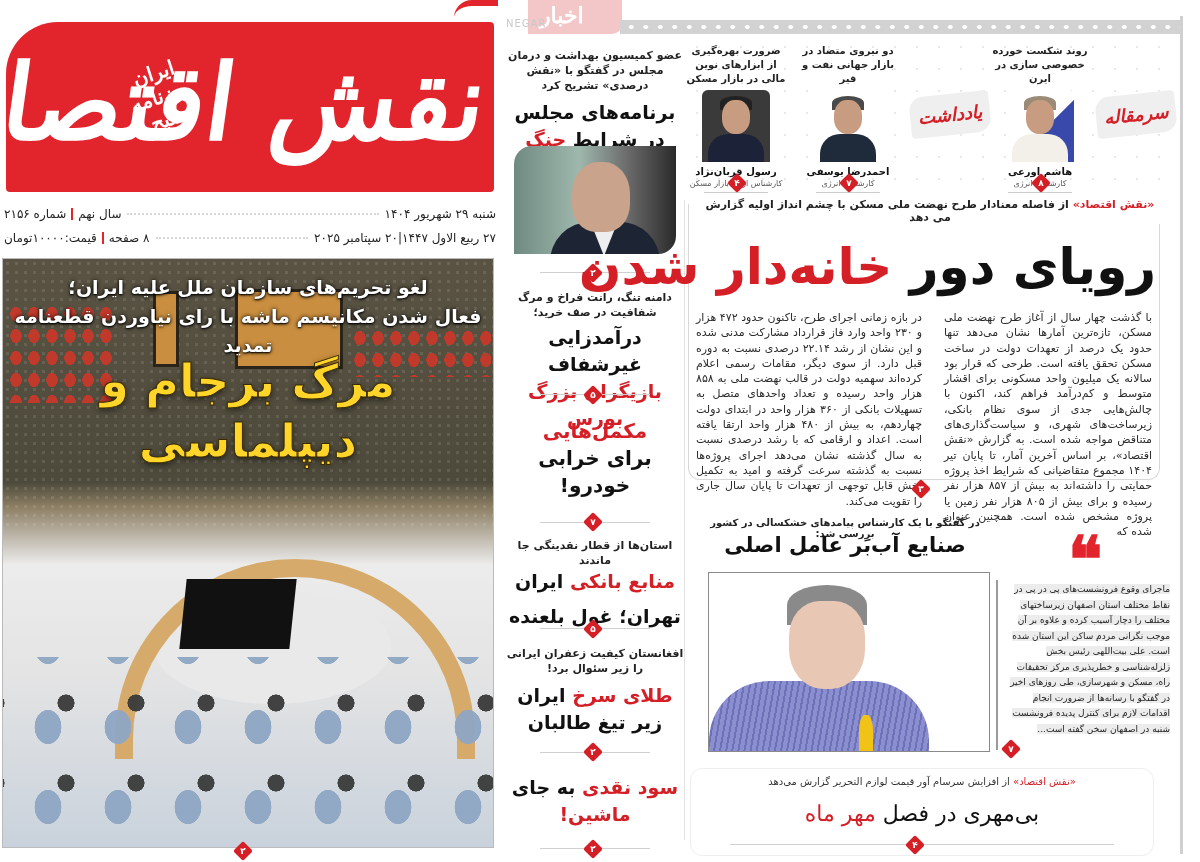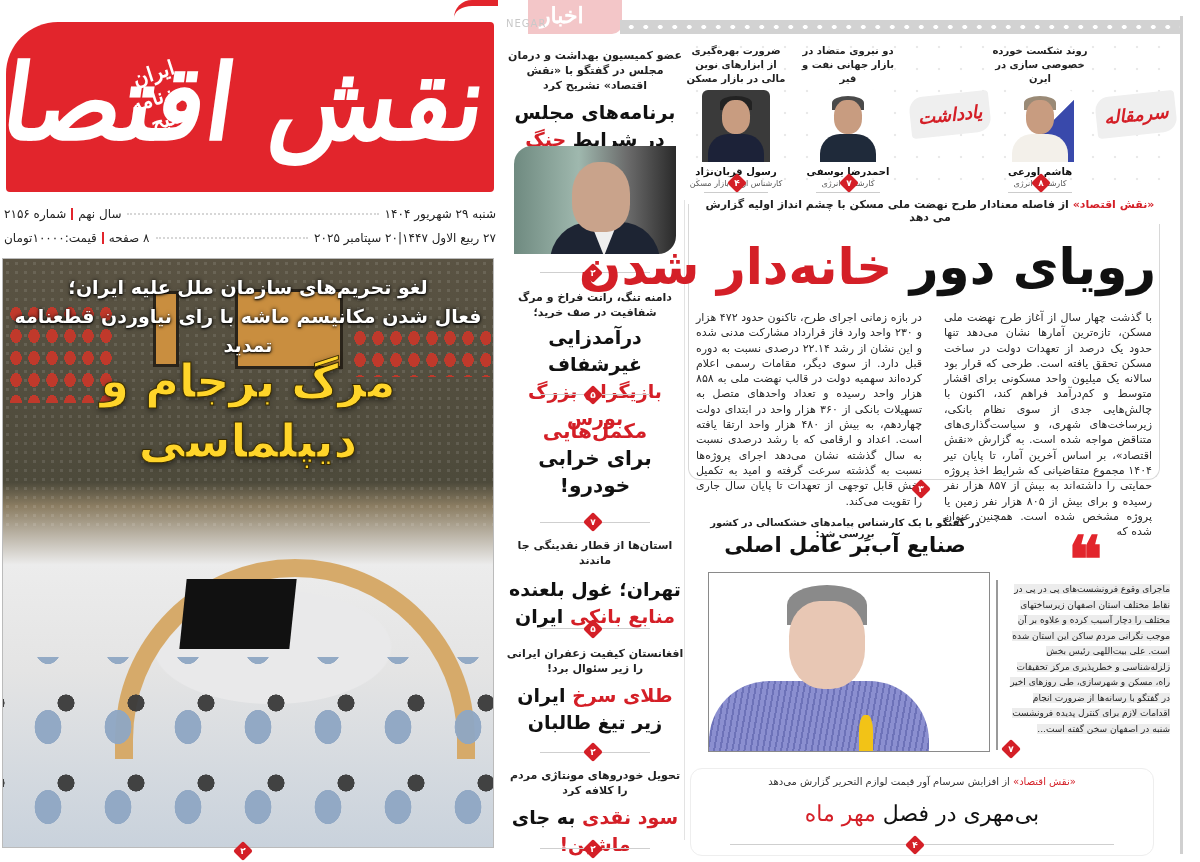--- a/index.html
+++ b/index.html
@@ -147,21 +147,21 @@
     <span>۲</span>
   </div>
 
 <div id="akhbar-tab" class="abs"></div>
 <div id="akhbar-label" class="abs">اخبار</div>
 <div id="negar-mark" class="abs">NEGAR</div>
 <div id="dots-strip" class="abs"></div>
 <div id="center-vline" class="abs"></div>
 
 <div class="c-story" style="top:48px;">
-  <div class="c-kicker">عضو کمیسیون بهداشت و درمان مجلس در گفتگو با «نقش اقتصاد» تشریح کرد</div>
+  <div class="c-kicker">عضو کمیسیون بهداشت و درمان مجلس در گفتگو با «نقش درصدی» تشریح کرد</div>
   <div class="c-head blk" style="margin-top:6px;">برنامه‌های مجلس</div>
   <div class="c-head">
     <span class="blk">در شرایط</span>
     <span class="red">جنگ اقتصادی</span>
   </div>
 </div>
 <div id="center-photo" class="abs">
   <div class="suit"></div>
   <div class="shirt"></div>
   <div class="face"></div>
@@ -185,46 +185,45 @@
   <div class="c-head red big" style="margin-top:6px;">مکمل‌هایی</div>
   <div class="c-head blk big">برای خرابی خودرو!</div>
 </div>
 <div class="c-divider" style="top:522px;"></div>
 <div class="pg-badge c-badge" style="top:515px;">
     <span>۷</span>
   </div>
 
 <div class="c-story" style="top:538px;">
   <div class="c-kicker">استان‌ها از قطار نقدینگی جا ماندند</div>
-  <div class="c-head blk" style="margin-top:8px;">تهران؛ غول بلعنده</div>
   <div class="c-head">
     <span class="red">منابع بانکی</span>
     <span class="blk">ایران</span>
   </div>
+  <div class="c-head blk" style="margin-top:8px;">تهران؛ غول بلعنده</div>
 </div>
 <div class="c-divider" style="top:628px;"></div>
 <div class="pg-badge c-badge" style="top:622px;">
     <span>۵</span>
   </div>
 
 <div class="c-story" style="top:646px;">
   <div class="c-kicker">افغانستان کیفیت زعفران ایرانی را زیر سئوال برد!</div>
   <div class="c-head" style="margin-top:6px;">
     <span class="red">طلای سرخ</span>
     <span class="blk">ایران</span>
   </div>
   <div class="c-head blk">زیر تیغ طالبان</div>
 </div>
 <div class="c-divider" style="top:752px;"></div>
 <div class="pg-badge c-badge" style="top:745px;">
     <span>۲</span>
   </div>
 
 <div class="c-story" style="top:768px;">
-  <div class="c-kicker">تحویل خودروهای مونتاژی مردم را کلافه کرد</div>
   <div class="c-head" style="margin-top:6px;">
     <span class="red">سود نقدی</span>
     <span class="blk">به جای</span>
     <span class="red">ماشین!</span>
   </div>
 </div>
 <div class="c-divider" style="top:848px;"></div>
 <div class="pg-badge c-badge" style="top:842px;">
     <span>۲</span>
   </div>

